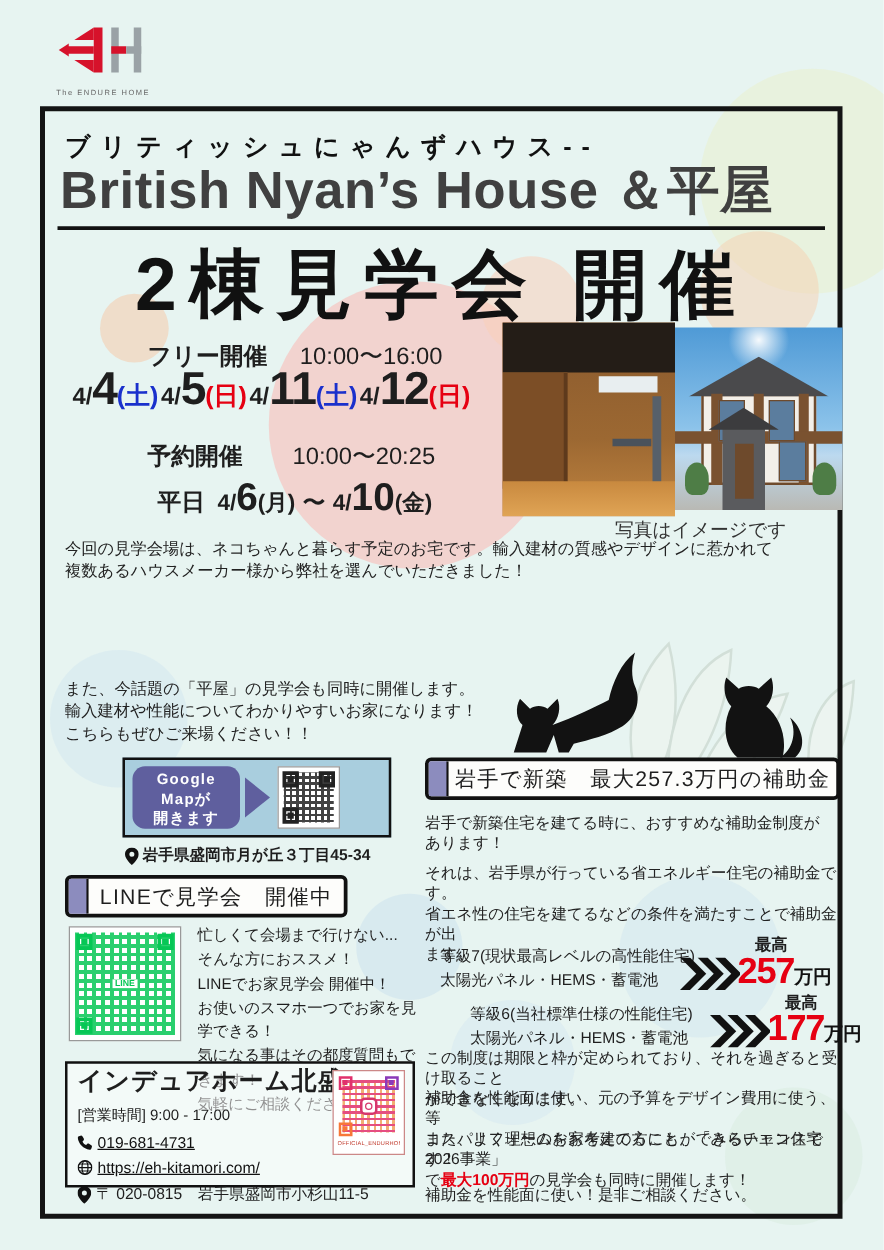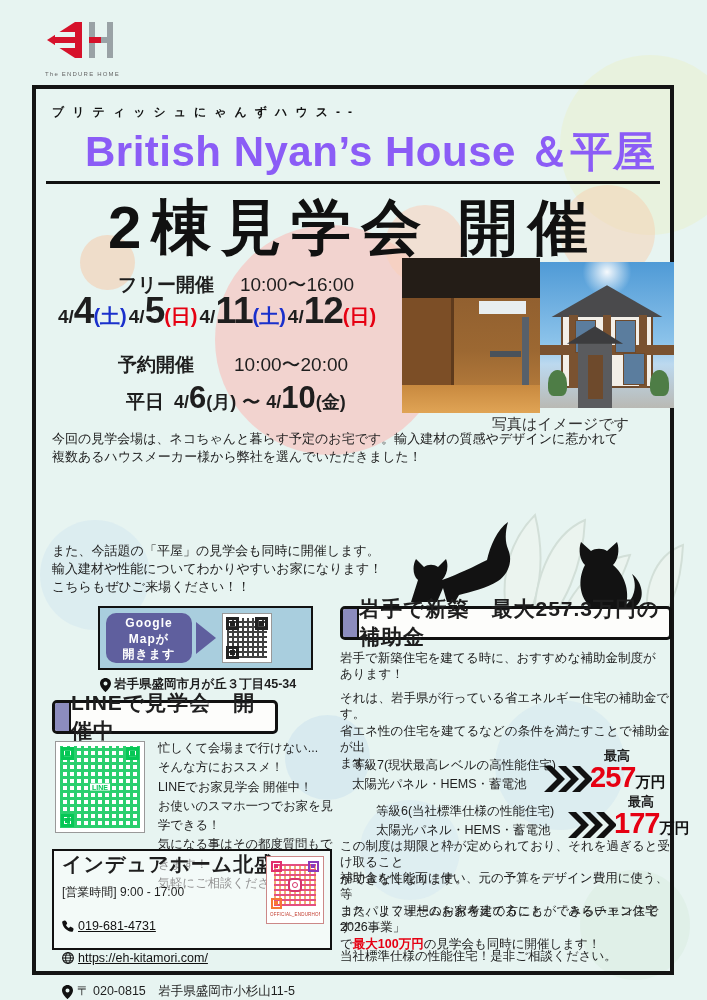--- a/index.html
+++ b/index.html
@@ -11,22 +11,22 @@
   .circ { position:absolute; border-radius:50%; pointer-events:none; }
 
   
   .logo { position:absolute; left:45px; top:20px; width:120px; height:60px; }
   .logo-caption { font-size:6px; letter-spacing:1.2px; color:#666; margin-top:1px; }
 
   
   .frame { position:absolute; left:32px; top:85px; width:642px; height:890px; border:4px solid #141414; background:transparent; }
 
   
-  .ruby { position:absolute; left:52px; top:104px; font-size:12px; font-weight:bold; letter-spacing:8px; color:#111; }
-  .main-title { position:absolute; left:48px; top:124px; width:615px; font-size:42px; font-weight:800; letter-spacing:0.5px; color:#8b5cf6; white-space:nowrap;margin-left:37px; }
+  .ruby { position:absolute; left:52px; top:104px; font-size:20px; font-weight:bold; letter-spacing:8px; color:#111; }
+  .main-title { position:absolute; left:48px; top:124px; width:615px; font-size:42px; font-weight:800; letter-spacing:0.5px; color:#404040; white-space:nowrap; }
   .title-underline { position:absolute; left:46px; top:181px; width:614px; height:3px; background:#111; }
   .event-title { position:absolute; left:46px; top:188px; width:614px; text-align:center; font-size:60px; font-weight:900; letter-spacing:10px; color:#111; }
 
   
   .sched-line1 { position:absolute; left:118px; top:272px; font-size:19px; font-weight:800; }
   .sched-time-gap { margin-left:26px; font-weight:400; }
   .dates-line { position:absolute; left:58px; top:290px; width:350px; display:flex; align-items:baseline; }
   .d-m { font-size:19px; font-weight:800; }
   .d-d { font-size:37px; font-weight:800; letter-spacing:-1px; }
   .d-w { font-size:20px; font-weight:800; }
@@ -77,42 +77,42 @@
   
   .qr { position:relative; background:#fff; border:1px solid #999; }
   .qr-noise { position:absolute; inset:4px; opacity:.85; }
   .qr-f { position:absolute; width:13px; height:13px; border:3px solid; }
   .qr-f span { display:block; width:5px; height:5px; margin:1px; }
   .qr-center { position:absolute; left:50%; top:50%; transform:translate(-50%,-50%); background:#fff; padding:0 2px; font-size:7px; font-weight:bold; }
 
   
   .hdr-box { position:absolute; height:34px; background:#fdfdfb; border:3px solid #111; border-radius:5px; display:flex; align-items:center; }
   .hdr-tab { width:16px; align-self:stretch; background:#8c8cbe; border-right:2px solid #111; border-radius:2px 0 0 2px; }
-  .hdr-text { flex:1; font-size:21px; font-weight:700; letter-spacing:1px; }
+  .hdr-text { flex:1; text-align:center; font-size:17px; font-weight:400; letter-spacing:1px; }
 
   
   .sub-p { position:absolute; left:340px; width:334px; font-size:12.5px; line-height:1.3; color:#222; }
   .tier { position:absolute; left:352px; width:334px; height:48px; }
   .tier-text { position:absolute; left:0; top:0; font-size:12.5px; line-height:1.5; }
   .tier-chev { position:absolute; left:192px; top:10px; }
   .tier-max { position:absolute; left:252px; top:-9px; font-size:13px; font-weight:800; }
   .tier-amt { position:absolute; left:238px; top:5px; white-space:nowrap; }
   .amt-num { font-size:29px; font-weight:800; color:#e60012; letter-spacing:-1px; }
   .amt-unit { font-size:15px; font-weight:800; color:#111; }
   .red-strong { color:#e60012; font-weight:800; }
 
   
   .line-qr { position:absolute; left:55px; top:741px; width:90px; height:92px; }
   .line-text { position:absolute; left:158px; top:739px; width:180px; font-size:12.3px; line-height:1.57; }
 
   
   .company { position:absolute; left:52px; top:849px; width:280px; height:101px; border:2.5px solid #111; background:rgba(255,255,255,.5); padding:0 8px; }
   .company-name { font-size:20px; font-weight:800; letter-spacing:1px; }
   .company-hours { font-size:12px; margin-top:6px; }
-  .company-line { font-size:12.5px; margin-top:18px; display:flex; align-items:center; gap:4px; }
+  .company-line { font-size:12.5px; margin-top:6px; display:flex; align-items:center; gap:4px; }
   .company-link { text-decoration:underline; color:#111; }
   .ig-qr-wrap { position:absolute; right:6px; top:5px; width:58px; height:68px; background:#fff; border:1px solid #c88; padding:3px; }
   .ig-caption { font-size:4.5px; color:#c0392b; text-align:center; margin-top:2px; letter-spacing:.2px; overflow:hidden; white-space:nowrap; }
   .ig-center { position:absolute; left:50%; top:50%; transform:translate(-50%,-50%); width:14px; height:14px; background:#fff; border:2px solid #d6366c; border-radius:4px; }
   .ig-center span { display:block; width:6px; height:6px; margin:2px auto; border:1.5px solid #d6366c; border-radius:50%; }
 
   .icon-svg { flex:0 0 auto; }
 </style>
 </head>
 <body>
@@ -163,21 +163,21 @@
   <div class="sched-line1">
     <span>フリー開催</span><span class="sched-time-gap">10:00〜16:00</span>
   </div>
   <div class="dates-line">
     <span class="d-item"><span class="d-m">4/</span><span class="d-d">4</span><span class="d-w wd-sat">(土)</span></span>
     <span class="d-item"><span class="d-m">4/</span><span class="d-d">5</span><span class="d-w wd-sun">(日)</span></span>
     <span class="d-item"><span class="d-m">4/</span><span class="d-d">11</span><span class="d-w wd-sat">(土)</span></span>
     <span class="d-item"><span class="d-m">4/</span><span class="d-d">12</span><span class="d-w wd-sun">(日)</span></span>
   </div>
   <div class="sched-line3">
-    <span>予約開催</span><span class="sched-time-gap" style="margin-left:40px;">10:00〜20:00</span>
+    <span>予約開催</span><span class="sched-time-gap" style="margin-left:40px;">10:00〜20:25</span>
   </div>
   <div class="sched-line4">
     <span class="lbl">平日</span>
     <span>4/</span>
       <span class="big">6</span>
       <span>(月)</span>
     <span style="margin:0 6px;">〜</span>
     <span>4/</span>
       <span class="big">10</span>
       <span>(金)</span>
@@ -281,21 +281,21 @@
     <div class="tier-max">最高</div>
     <div class="tier-amt"><span class="amt-num">177</span><span class="amt-unit">万円</span></div>
   </div>
 
   <p class="sub-p ml" style="top:870px;">補助金を性能面に使い、元の予算をデザイン費用に使う、等
 コスパよく理想のお家を建てることができるチャンスです！</p>
   <p class="sub-p ml" style="top:838px;">この制度は期限と枠が定められており、それを過ぎると受け取ること
 ができなくなります。</p>
   <p class="sub-p ml" style="top:903px;"><span>また、リフォームをお考えの方にも、「みらいエコ住宅2026事業」
 で</span><span class="red-strong">最大100万円</span><span>の見学会も同時に開催します！</span></p>
-  <p class="sub-p" style="top:948px;">当社標準仕様の性能住宅！是非ご相談ください。</p>
+  <p class="sub-p" style="top:948px;">補助金を性能面に使い！是非ご相談ください。</p>
 
   <div class="hdr-box" style="left:52px;top:700px;width:226px;">
     <div class="hdr-tab"></div>
     <div class="hdr-text">LINEで見学会　開催中</div>
   </div>
 
   <div class="qr line-qr">
     <div class="qr-noise" style="background-image:repeating-linear-gradient(0deg,#06c755 0 3px,transparent 3px 7px),repeating-linear-gradient(90deg,#06c755 0 3px,transparent 3px 7px);"></div>
     <div class="qr-f" style="left:5px;top:5px;border-color:#06c755;">
         <span style="background:#06c755;"></span>

